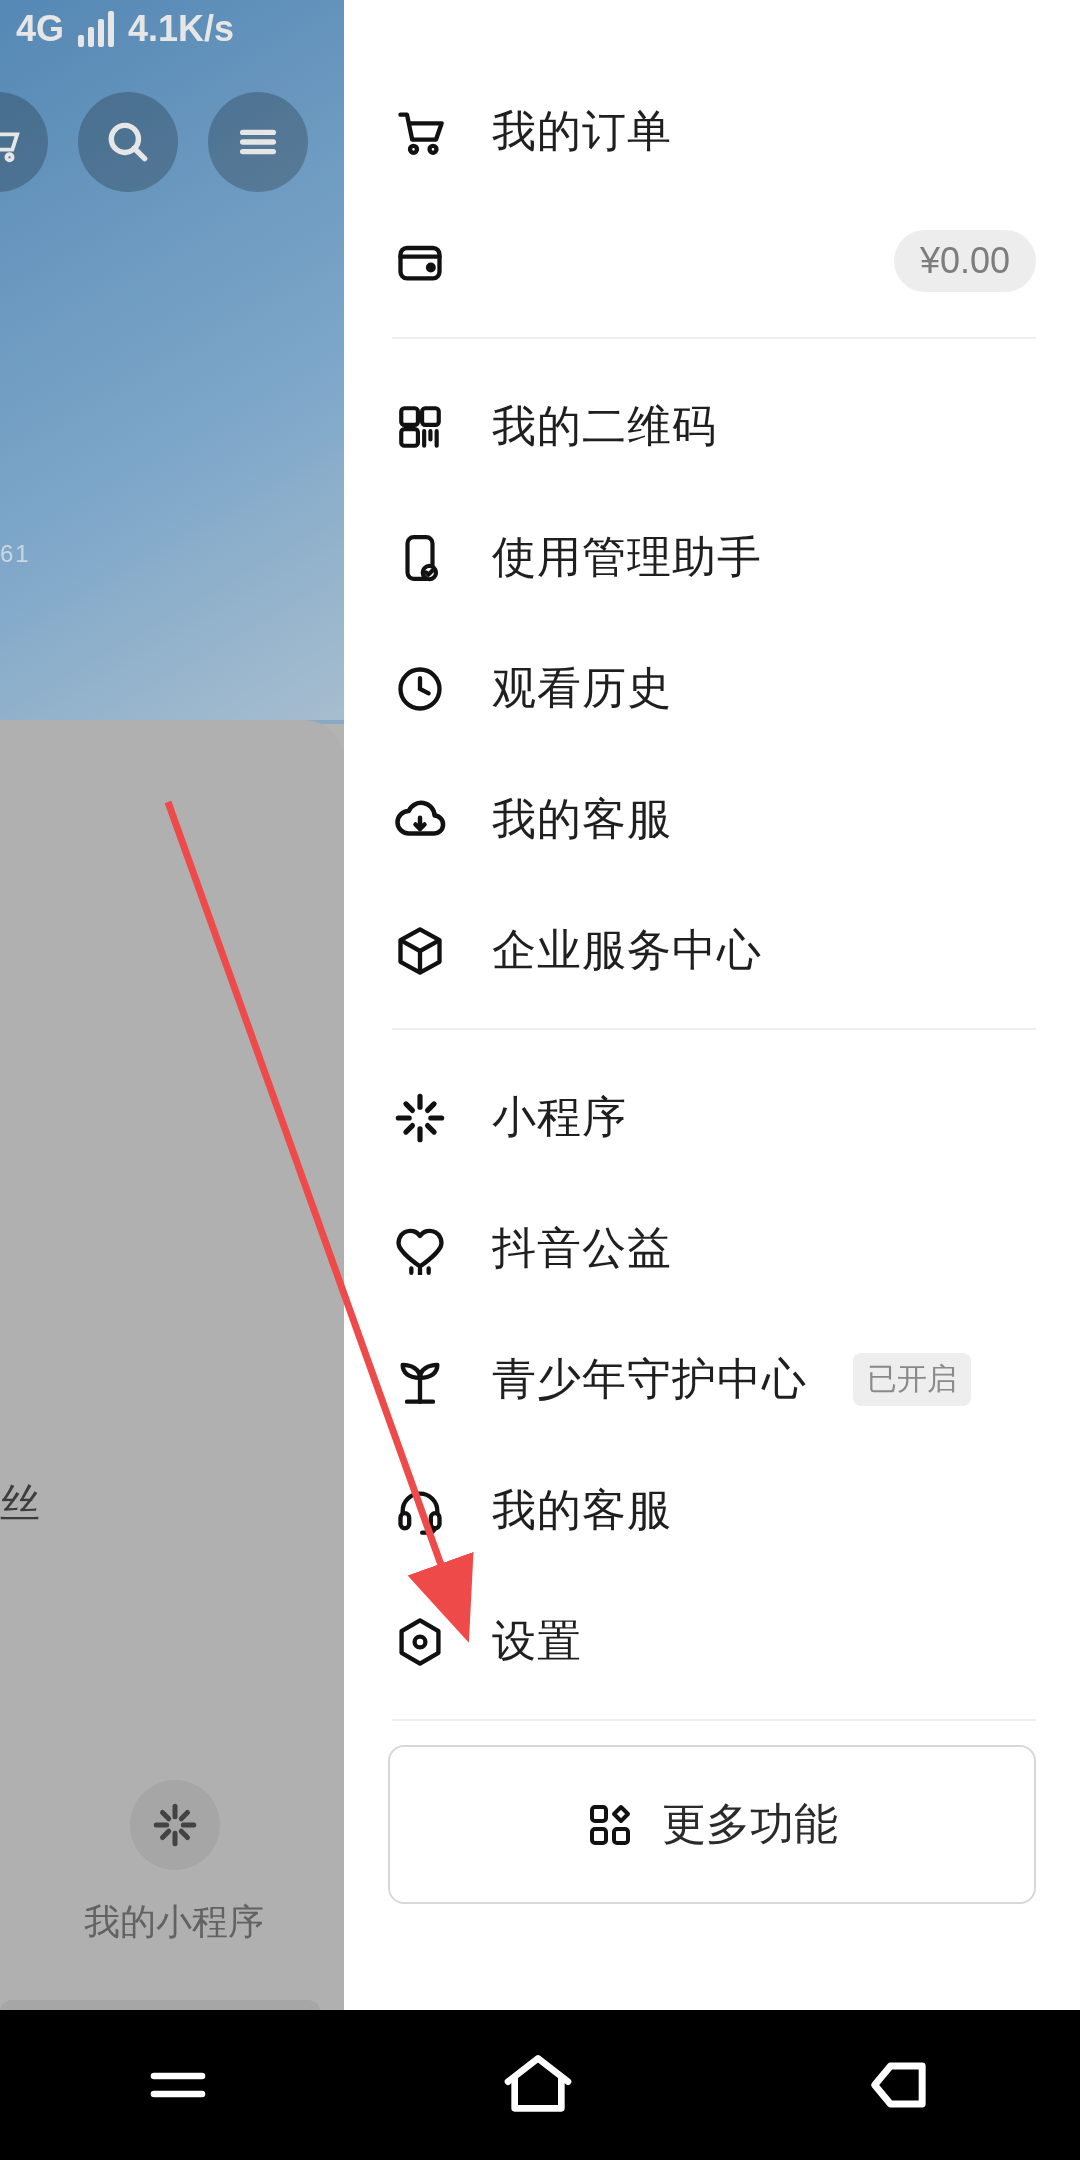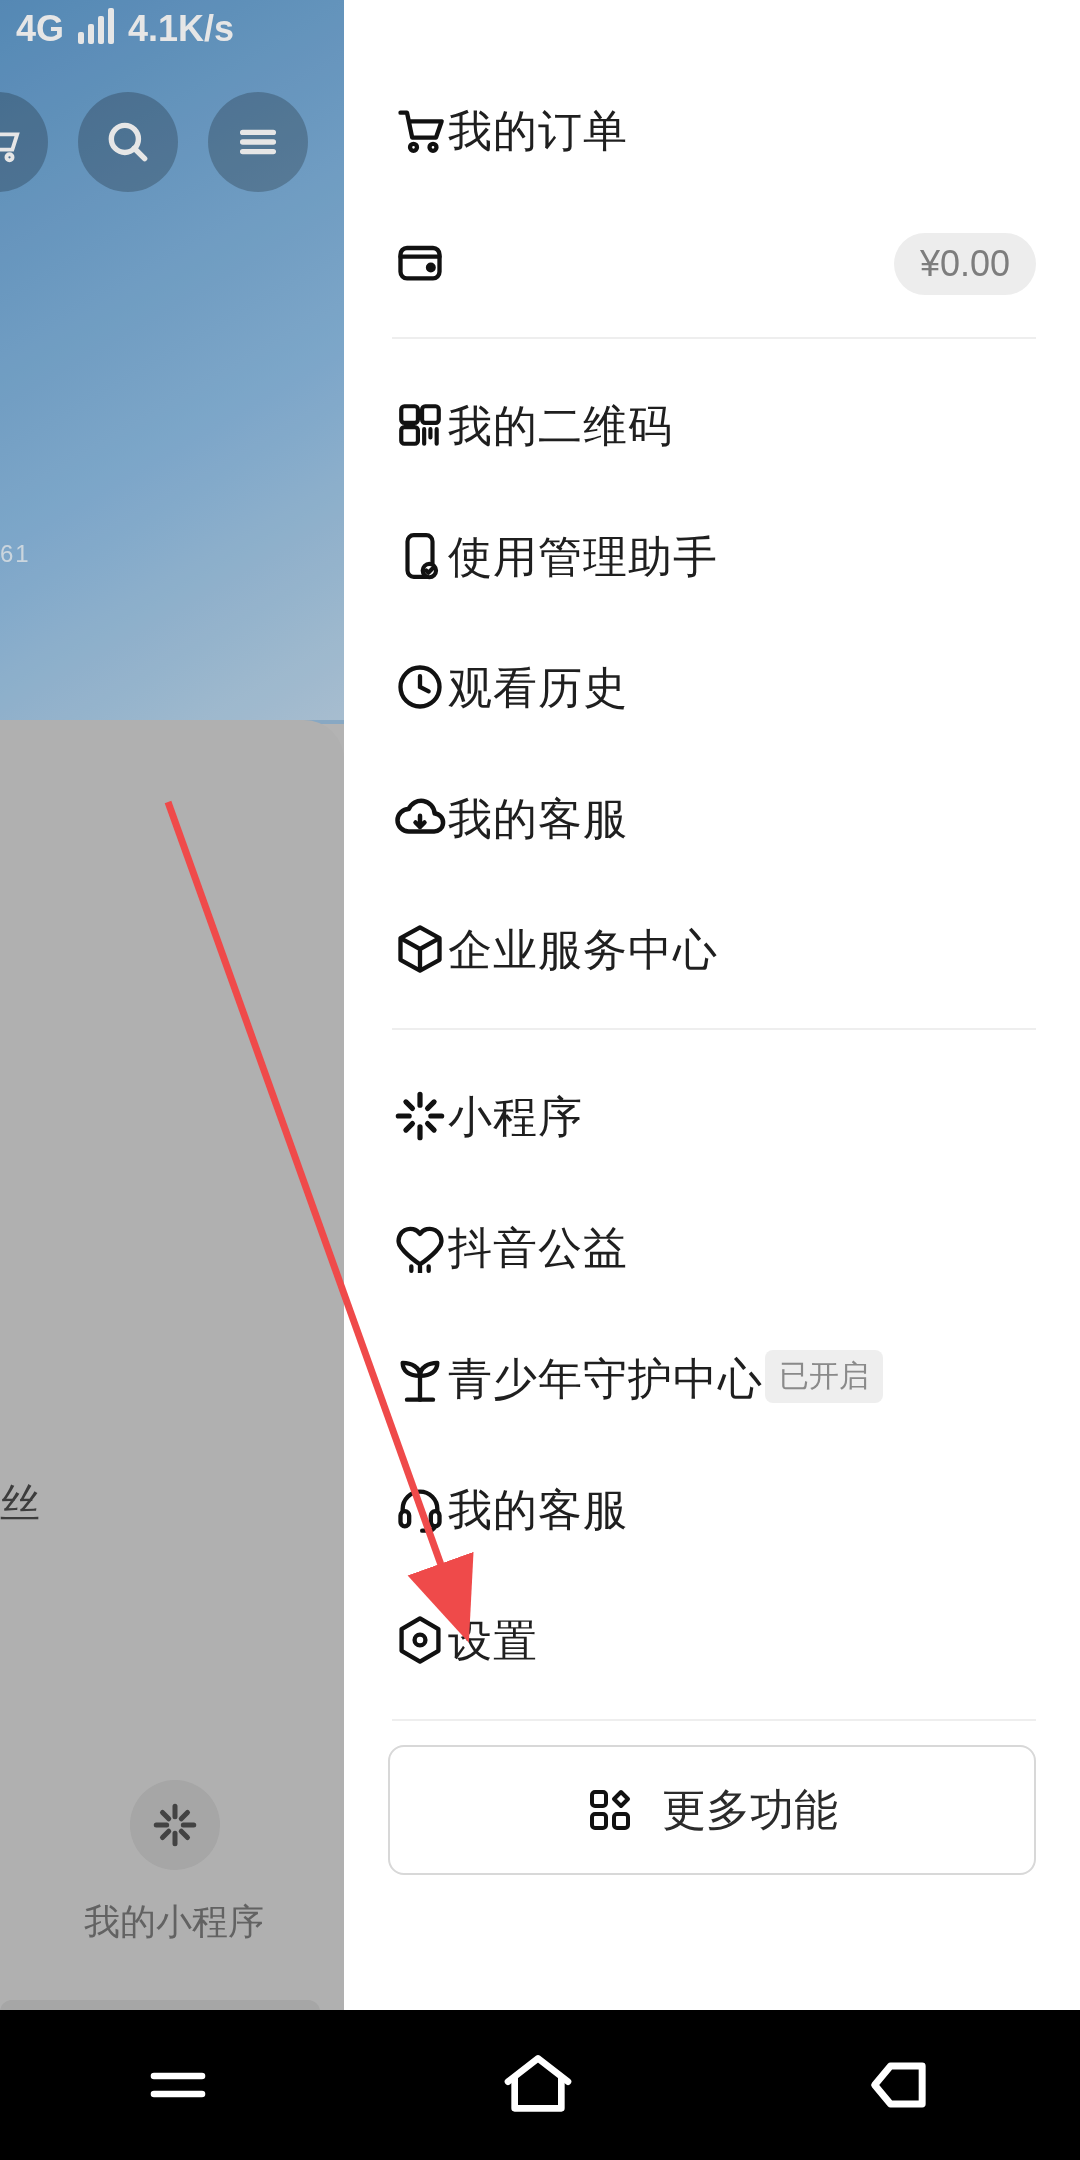--- a/index.html
+++ b/index.html
@@ -24,21 +24,21 @@
     position: absolute; left:0; top:0; width:344px; height:720px;
     background: linear-gradient(150deg,#5e97c8 0%, #8bb9df 60%, #b9d2e6 100%);
   }
   .left-body {
     position: absolute; left:0; top:720px; width:344px; height:1290px;
     background: #c3c3c3;
     border-top-right-radius: 40px;
   }
   .status-bar {
     position: absolute; left: 16px; top: 8px;
-    display: flex; align-items: flex-start; gap: 14px;
+    display: flex; align-items: center; gap: 14px;
     color: #fff; font-size: 36px; font-weight: 600;
   }
   .status-bar .sig { display:flex; align-items:flex-end; gap:4px;}
   .status-bar .sig span{display:inline-block;width:6px;background:#fff;border-radius:2px;}
   .status-bar .sig span:nth-child(1){height:12px}
   .status-bar .sig span:nth-child(2){height:20px}
   .status-bar .sig span:nth-child(3){height:28px}
   .status-bar .sig span:nth-child(4){height:36px}
   .round-btn {
     width: 100px; height: 100px; border-radius: 50%;
@@ -60,40 +60,41 @@
     display:flex; align-items:center; font-size:46px; color:#333; padding-left:4px;
   }
   
   .drawer {
     position:absolute; left:344px; top:0; width:736px; height:2010px;
     background:#fff;
   }
   .menu-list { padding: 66px 0 0 0; }
   .menu-item {
     position:relative;
-    display:flex; align-items:flex-start;
+    display:flex; align-items:center;
     padding: 36px 44px 36px 48px;
+    gap: 44px;
   }
   .menu-item .icon-slot{
     width:56px; height:56px; display:flex; align-items:center; justify-content:center;
     flex-shrink:0;
   }
   .menu-item .label { font-size:44px; color:#1f1f1f; letter-spacing:1px;}
   .badge-grey {
     position:absolute; right:44px; background:#ededed; color:#7d7d7d;
     font-size:36px; padding:10px 26px; border-radius:36px;
   }
   .badge-tag {
     background:#eeeeee; color:#8a8a8a; font-size:30px;
     padding:6px 14px; border-radius:8px; margin-left:2px;
   }
   .divider { height:2px; background:#eeeeee; margin: 12px 44px 22px 48px;}
   .more-btn {
     margin: 24px 44px 0 44px;
-    height:130px; border:2px solid #d8d8d8; border-radius:16px;
+    height:159px; border:2px solid #d8d8d8; border-radius:16px;
     display:flex; align-items:center; justify-content:center; gap:28px;
     font-size:44px; color:#2b2b2b; background:#fff;
   }
   
   .nav-bar {
     position:absolute; left:0; top:2010px; width:1080px; height:150px;
     background:#000; display:flex; align-items:center; justify-content:space-around;
   }
   .nav-bar svg { stroke:#fff; }
   

